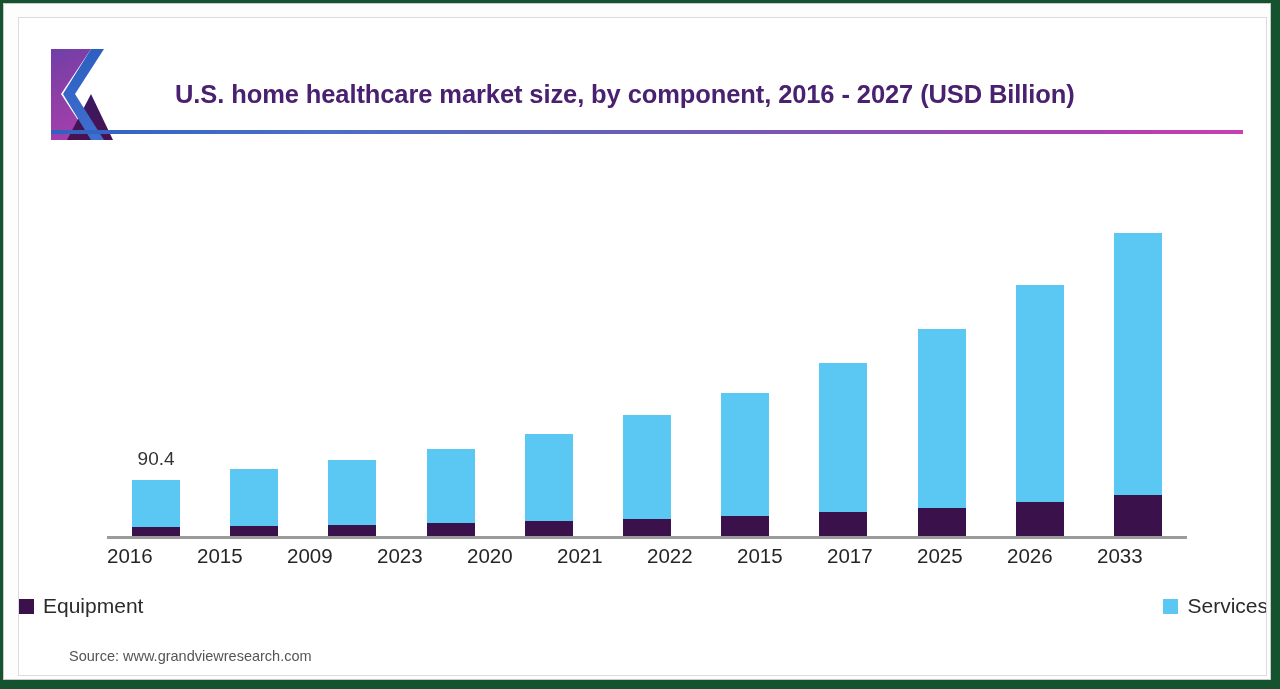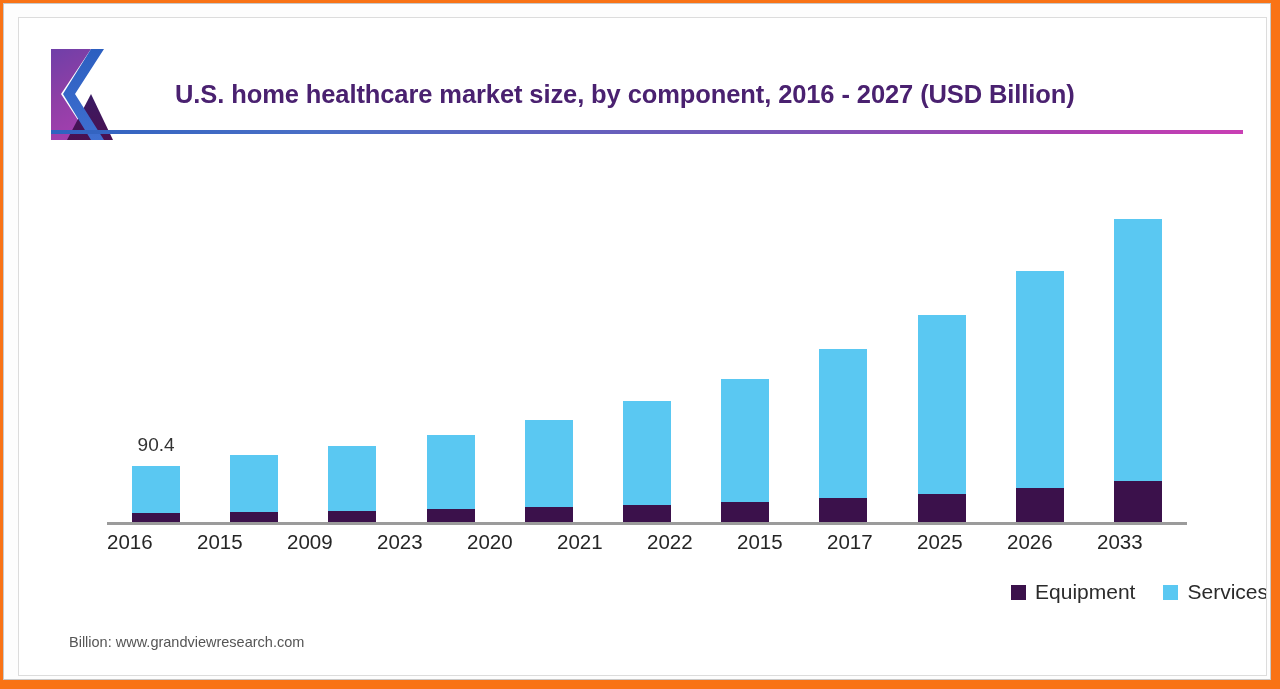--- a/index.html
+++ b/index.html
@@ -13,21 +13,21 @@
     font-family: "Liberation Sans", sans-serif;
     overflow: hidden;
   }
 
   
   #page {
     position: absolute;
     left: 0; top: 0;
     width: 1280px;
     height: 689px;
-    background: #f97316;
+    background: #14532d;
     box-sizing: border-box;
   }
   .frame-outer {
     position: absolute;
     left: 3px; top: 3px;
     width: 1268px;
     height: 677px;
     border: 1px solid #c9c9c9;
     box-sizing: border-box;
     background: #fdfdfd;
@@ -73,21 +73,21 @@
     top: 112px;
     width: 1192px;
     height: 4px;
     background: linear-gradient(to right, #2f62c0 0%, #4a6fc6 22%, #7358b8 58%, #a83fb0 85%, #c93fb4 100%);
   }
 
   
   .plot {
     position: absolute;
     left: 0;
-    top: 100px;
+    top: 114px;
     width: 1249px;
     height: 545px;
   }
   .axis-line {
     position: absolute;
     left: 88px;
     top: 404px;
     width: 1080px;
     height: 3px;
     background: #9b9b9b;
@@ -146,22 +146,22 @@
     font-family: "Liberation Sans", sans-serif;
   }
 
   
   .legend {
     position: absolute;
     left: 0;
     top: 462px;
     width: 1249px;
     display: flex;
-    justify-content: flex-end;
-    gap: 28px;
+    justify-content: space-between;
+    gap: 64px;
   }
   .legend-item {
     display: flex;
     align-items: center;
     gap: 9px;
   }
   .legend-swatch {
     width: 15px;
     height: 15px;
     display: inline-block;
@@ -310,18 +310,18 @@
             <div class="legend-item">
               <span class="legend-swatch" style="background: rgb(59, 17, 75);"></span>
               <span class="legend-text">Equipment</span>
             </div>
             <div class="legend-item">
               <span class="legend-swatch" style="background: rgb(90, 200, 242);"></span>
               <span class="legend-text">Services</span>
             </div>
           </div>
 
-        <div class="source">Billion: www.grandviewresearch.com</div>
+        <div class="source">Source: www.grandviewresearch.com</div>
       </div>
 
     </div>
   </div>
 </div>
 
 </body></html>

